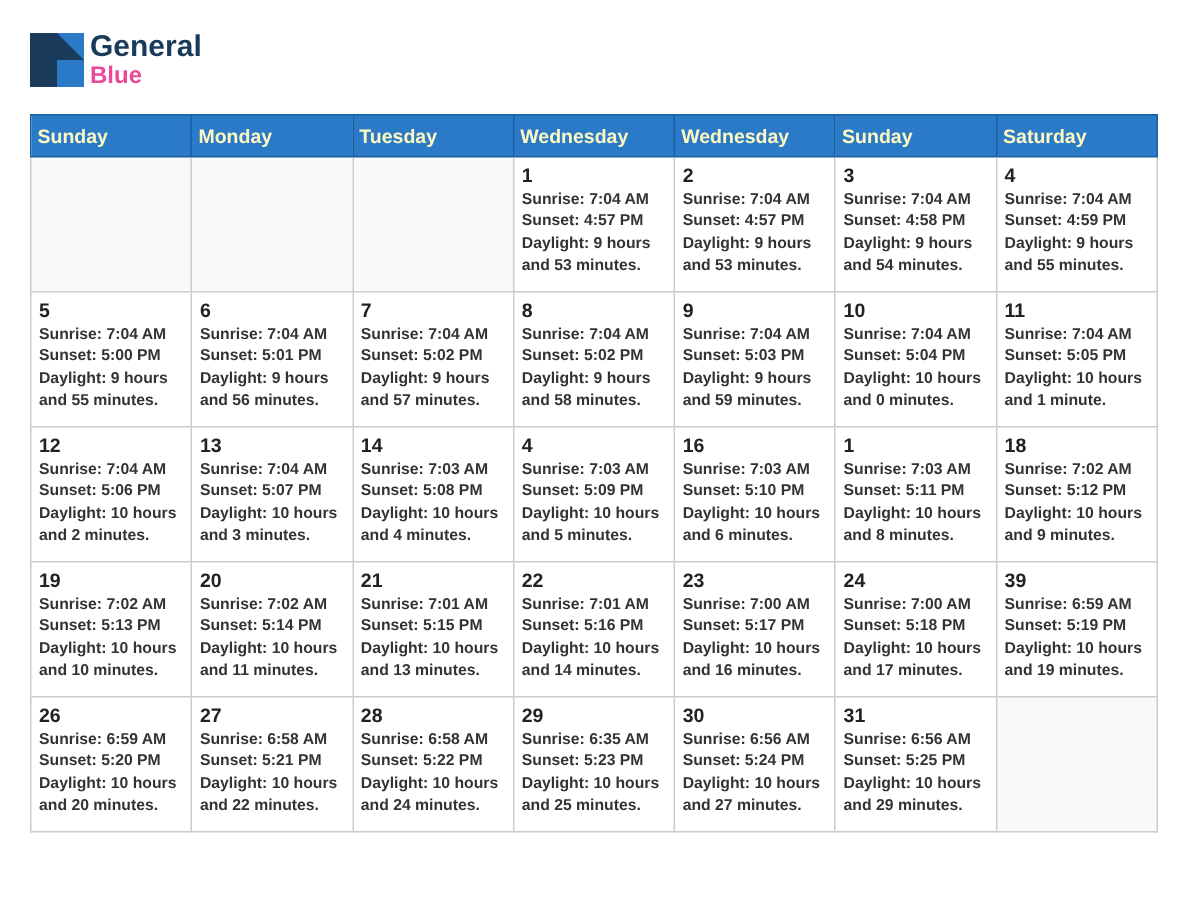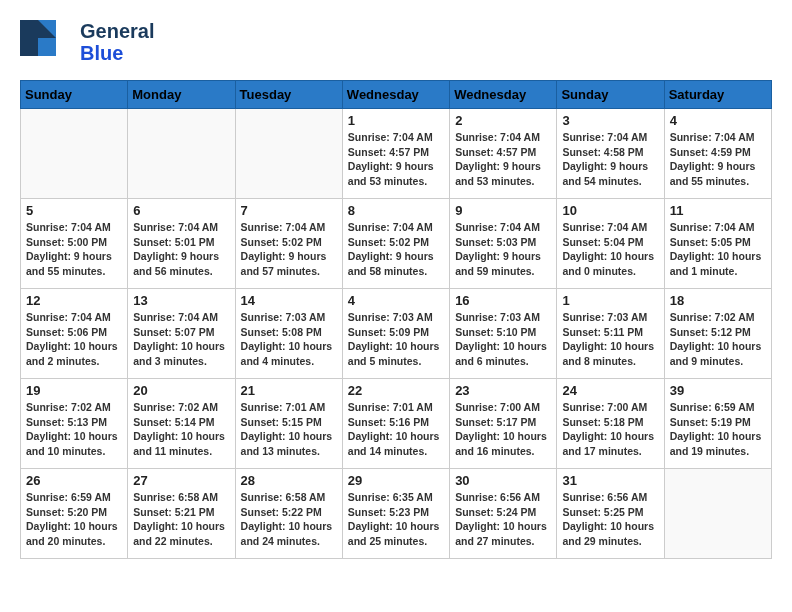--- a/index.html
+++ b/index.html
@@ -16,21 +16,22 @@
       align-items: flex-start;
       margin-bottom: 16px;
     }
     .logo {
       display: flex;
       flex-direction: column;
       align-items: flex-start;
     }
     .logo-row {
       display: flex;
-      gap: 20px;
+      align-items: center;
+      gap: 0;
     }
     .title-block {
       text-align: right;
     }
     .title-block h1 {
       font-size: 36px;
       font-weight: bold;
       color: #1a1a1a;
     }
     .title-block h2 {
@@ -38,21 +39,21 @@
       color: #444;
       font-weight: normal;
     }
     .calendar {
       width: 100%;
       border-collapse: collapse;
       border: 1px solid #ccc;
     }
     .calendar th {
       background: #2a7ac7;
-      color: #000000;
+      color: #fef9c3;
       font-size: 13px;
       padding: 6px 4px;
       text-align: left;
       border: 1px solid #1a5fa0;
     }
     .calendar td {
       vertical-align: top;
       width: calc(100% / 7);
       min-height: 80px;
       padding: 4px 5px;
@@ -90,21 +91,21 @@
       <div style="position:relative; width:36px; height:36px; margin-right:4px;">
         <svg width="36" height="36" viewBox="0 0 36 36">
           <rect x="0" y="0" width="18" height="36" fill="#1a3a5c"></rect>
           <rect x="18" y="0" width="18" height="36" fill="#2a7ac7"></rect>
           <polygon points="18,0 36,18 18,18" fill="#1a3a5c"></polygon>
           <polygon points="18,18 36,18 36,36" fill="#2a7ac7"></polygon>
         </svg>
       </div>
       <div>
         <div style="font-size:20px;font-weight:bold;color:#1a3a5c;line-height:1.1;">General</div>
-        <div style="font-size:20px;font-weight:bold;color:#1d4ed8;line-height:1.1;">Blue</div>
+        <div style="font-size:16px;font-weight:bold;color:#ec4899;line-height:1.1;">Blue</div>
       </div>
     </div>
   </div>
   <div class="title-block">
     <h1></h1>
     <h2></h2>
   </div>
 </div>
 
 <table class="calendar">

